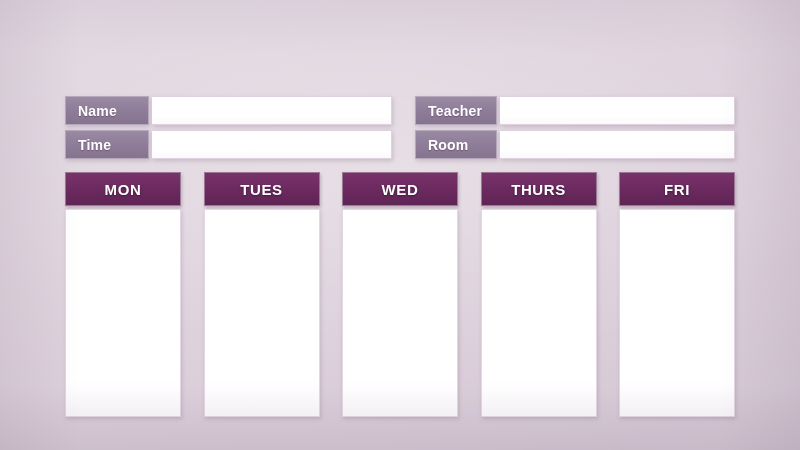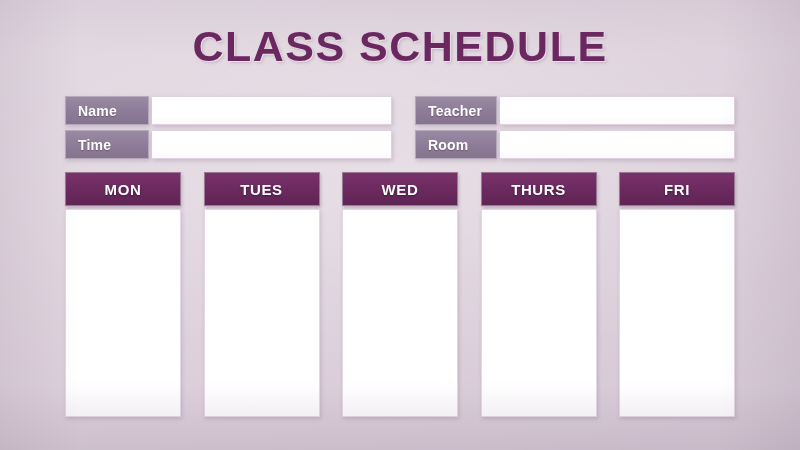--- a/index.html
+++ b/index.html
@@ -132,21 +132,20 @@
     background: linear-gradient(180deg, #ffffff 0%, #ffffff 82%, #fbf8fb 100%);
     border: 1px solid #e2d7e2;
     box-shadow: 1px 2px 4px rgba(95,65,95,0.20);
   }
 </style>
 </head>
 <body>
 
 <div id="page">
 
-  <div class="title">CLASS SCHEDULE</div>
 
   <div class="field-row" id="row-name">
     <div class="field-label">Name</div>
     <input class="field-input" type="text" placeholder="" style="">
   </div>
 
   <div class="field-row" id="row-time">
     <div class="field-label">Time</div>
     <input class="field-input" type="text" placeholder="" style="">
   </div>

